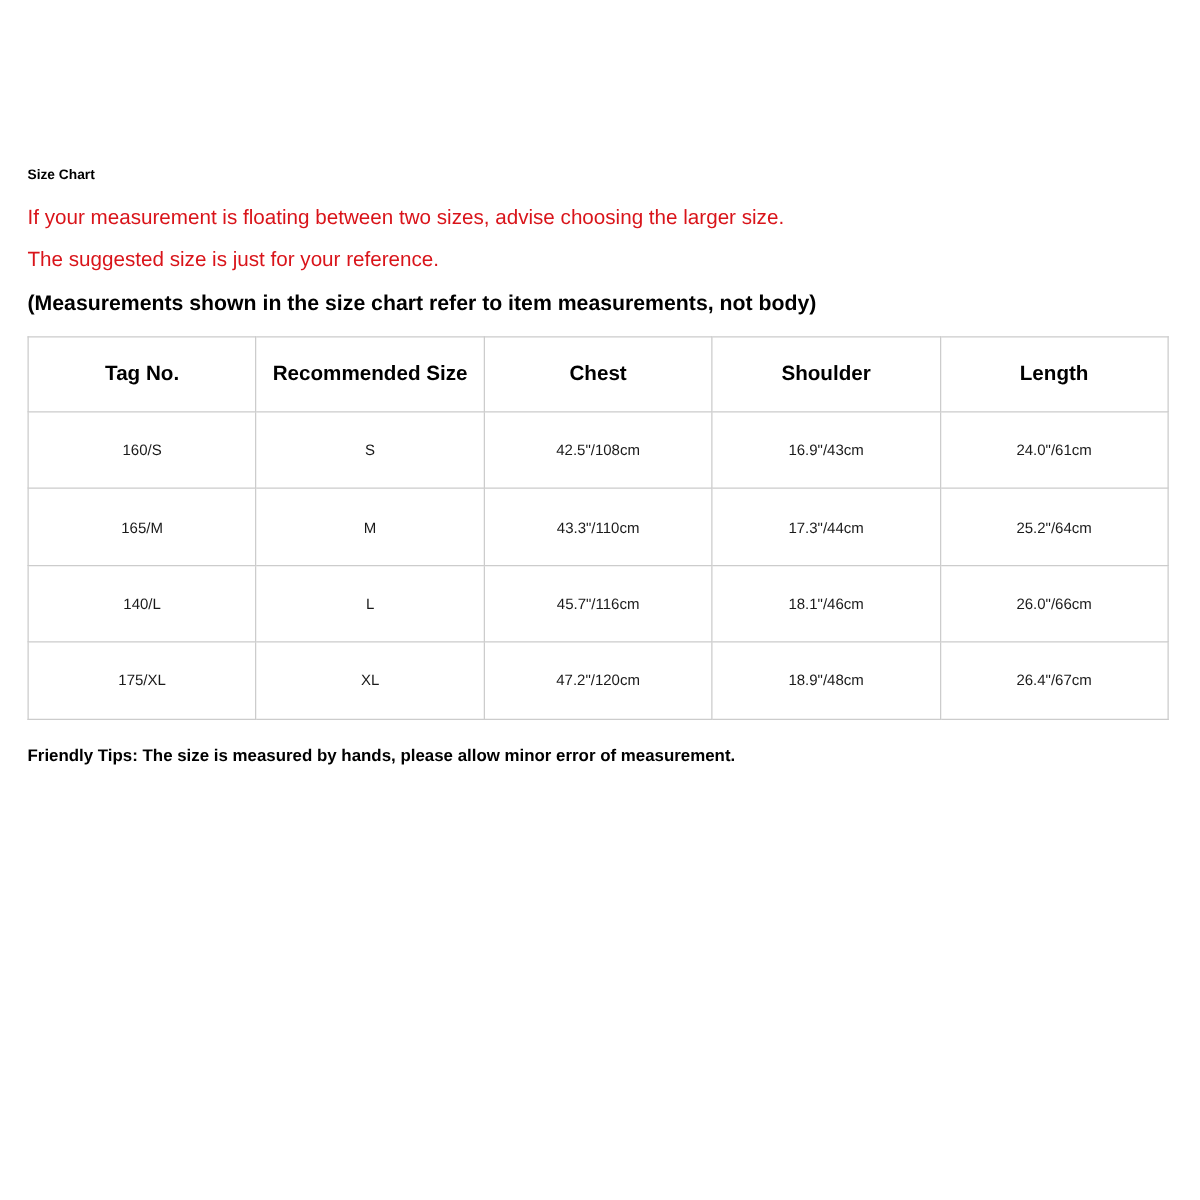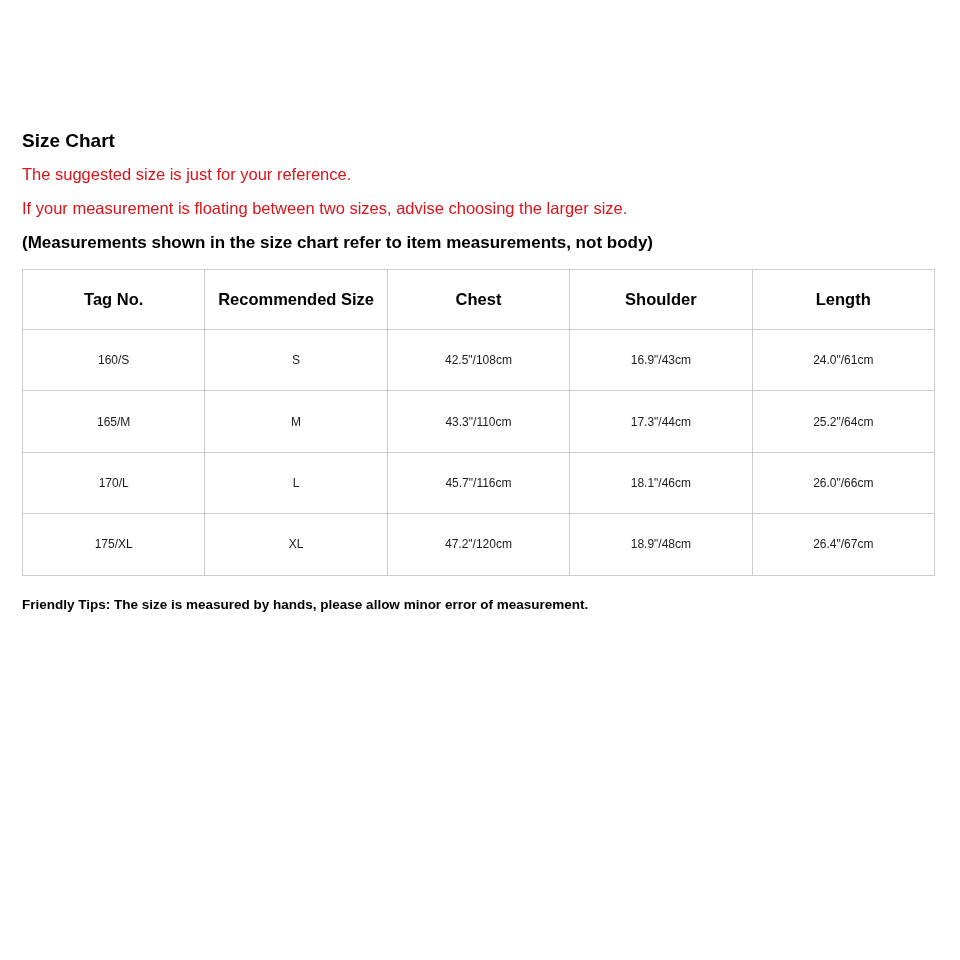--- a/index.html
+++ b/index.html
@@ -11,21 +11,21 @@
     width: 960px;
     height: 960px;
     font-family: "Liberation Sans", sans-serif;
     color: var(--text, #1a1a1a);
     overflow: hidden;
   }
   .content {
     padding: 132px 25px 0 22px;
   }
   .page-title {
-    font-size: 19px;
+    font-size: 11px;
     font-weight: bold;
     color: #000000;
     line-height: 17px;
     margin: 0 0 17px 0;
   }
   .note-red {
     color: var(--red, #d9141a);
     font-size: 16.5px;
     line-height: 17px;
     margin: 0 0 17px 0;
@@ -77,23 +77,23 @@
     margin-top: 22px;
   }
 </style>
 </head>
 <body style="background: rgb(255, 255, 255);">
 
 <div class="content">
 
   <h1 class="page-title">Size Chart</h1>
 
+  <p class="note-red">If your measurement is floating between two sizes, advise choosing the larger size.</p>
+
   <p class="note-red">The suggested size is just for your reference.</p>
-
-  <p class="note-red">If your measurement is floating between two sizes, advise choosing the larger size.</p>
 
   <p class="note-bold">(Measurements shown in the size chart refer to item measurements, not body)</p>
 
   <table class="size-table">
     <thead>
       <tr>
           <th>Tag No.</th>
           <th>Recommended Size</th>
           <th>Chest</th>
           <th>Shoulder</th>
@@ -109,21 +109,21 @@
           <td>24.0"/61cm</td>
         </tr>
         <tr>
           <td>165/M</td>
           <td>M</td>
           <td>43.3"/110cm</td>
           <td>17.3"/44cm</td>
           <td>25.2"/64cm</td>
         </tr>
         <tr>
-          <td>170/L</td>
+          <td>140/L</td>
           <td>L</td>
           <td>45.7"/116cm</td>
           <td>18.1"/46cm</td>
           <td>26.0"/66cm</td>
         </tr>
         <tr>
           <td>175/XL</td>
           <td>XL</td>
           <td>47.2"/120cm</td>
           <td>18.9"/48cm</td>

